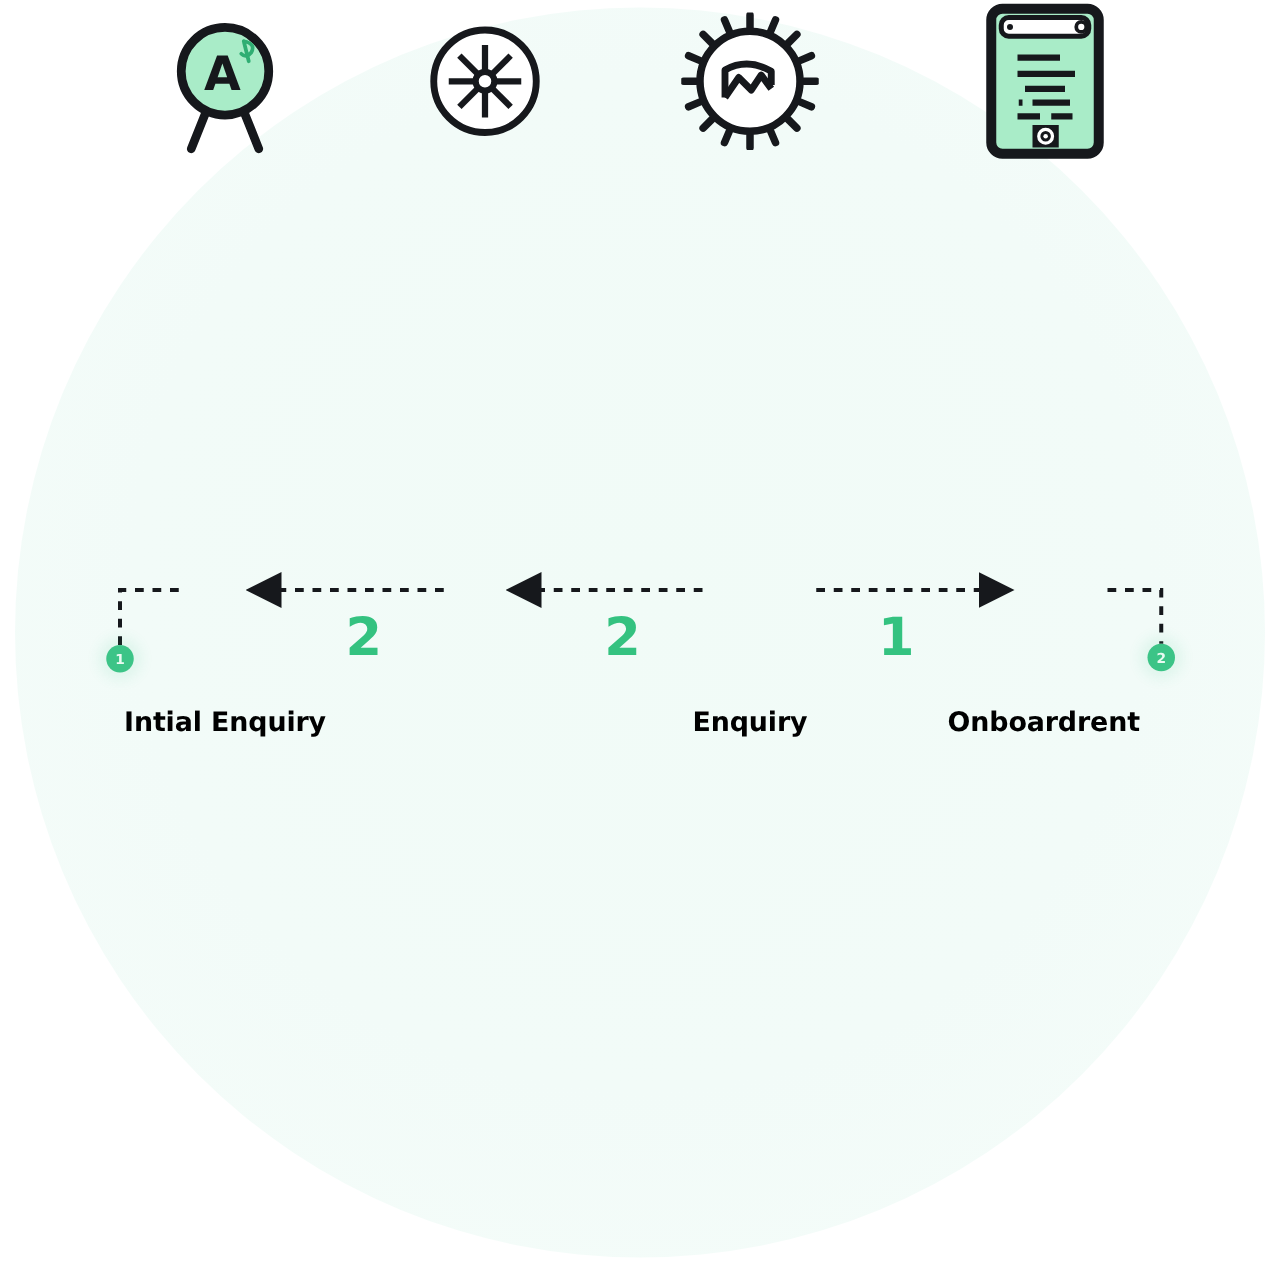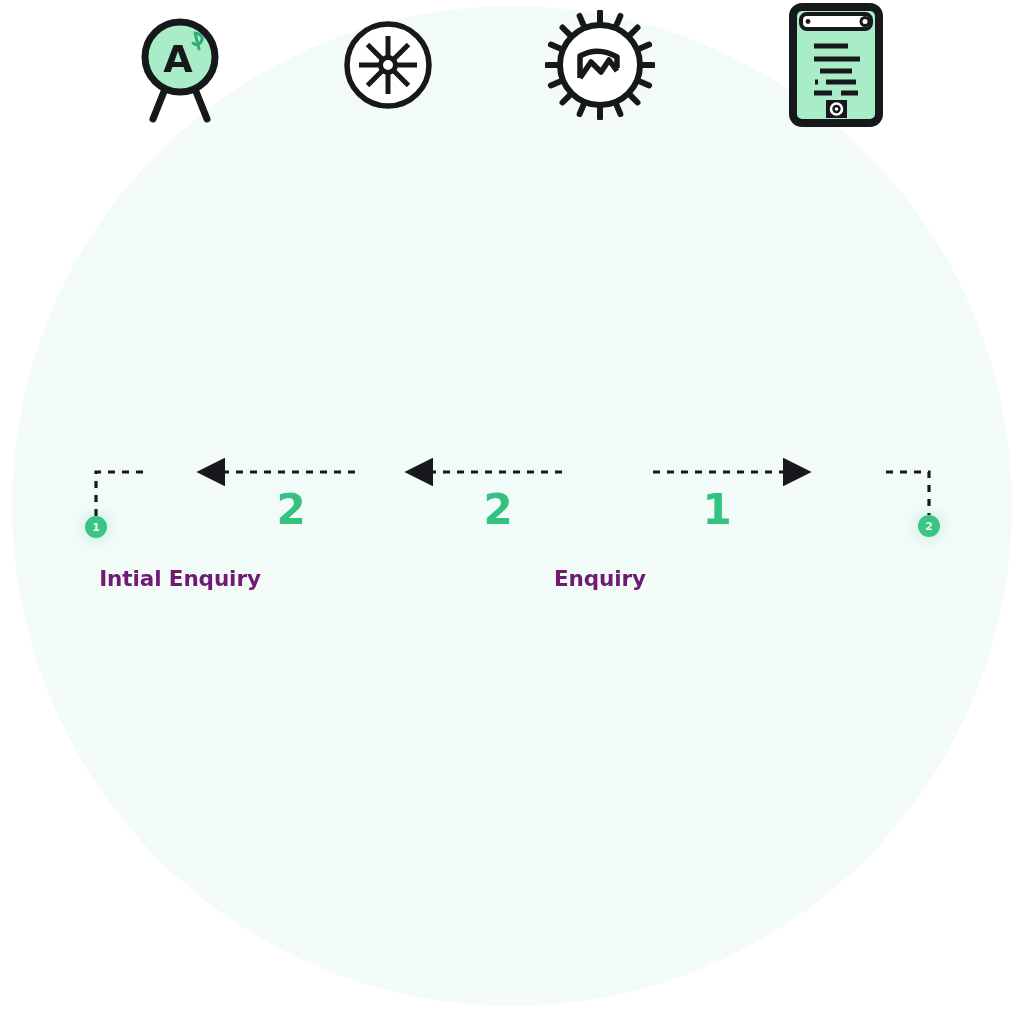--- a/index.html
+++ b/index.html
@@ -47,21 +47,21 @@
   .node svg { display: block; }
 
   .node-label {
     position: absolute;
     top: 566px;
     width: 280px;
     text-align: center;
     font-family: "DejaVu Sans", sans-serif;
     font-size: 21.5px;
     font-weight: 700;
-    color: #701a75;
+    color: #000000;
     letter-spacing: -0.1px;
     white-space: nowrap;
   }
 
   .step-number {
     position: absolute;
     top: 489px;
     width: 60px;
     text-align: center;
     font-family: "DejaVu Sans", sans-serif;
@@ -224,14 +224,15 @@
       <circle cx="48.5" cy="107" r="1.8" fill="#ffffff"></circle>
     </svg>
   </div>
 
   <div class="step-number" style="left:261px;">2</div>
   <div class="step-number" style="left:468px;">2</div>
   <div class="step-number" style="left:687px;">1</div>
 
   <div class="node-label" style="left:40px;">Intial Enquiry</div>
   <div class="node-label" style="left:460px;">Enquiry</div>
+  <div class="node-label" style="left:695px;">Onboardrent</div>
 
 </div>
 
 </body></html>

